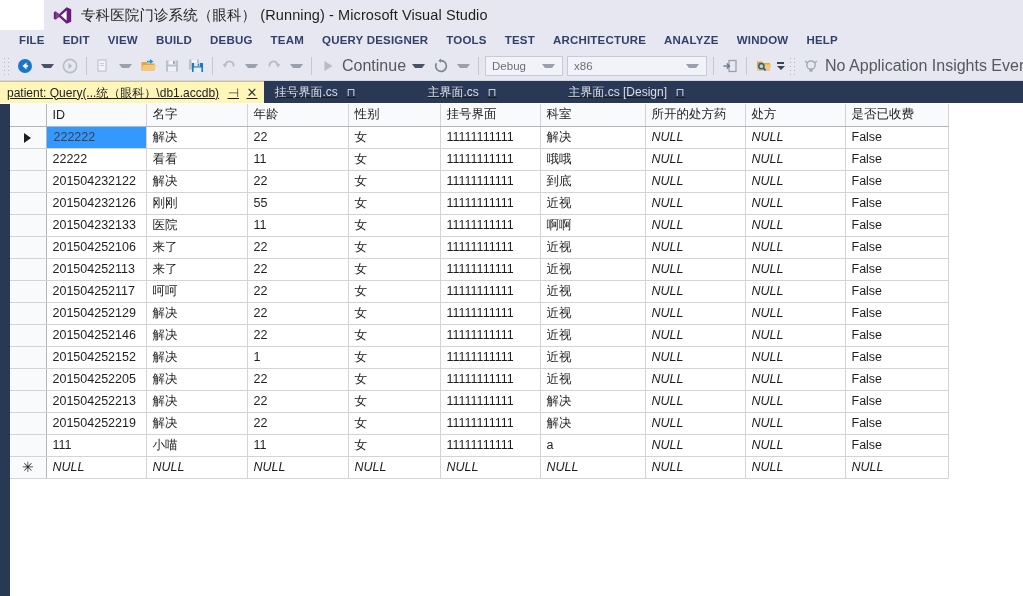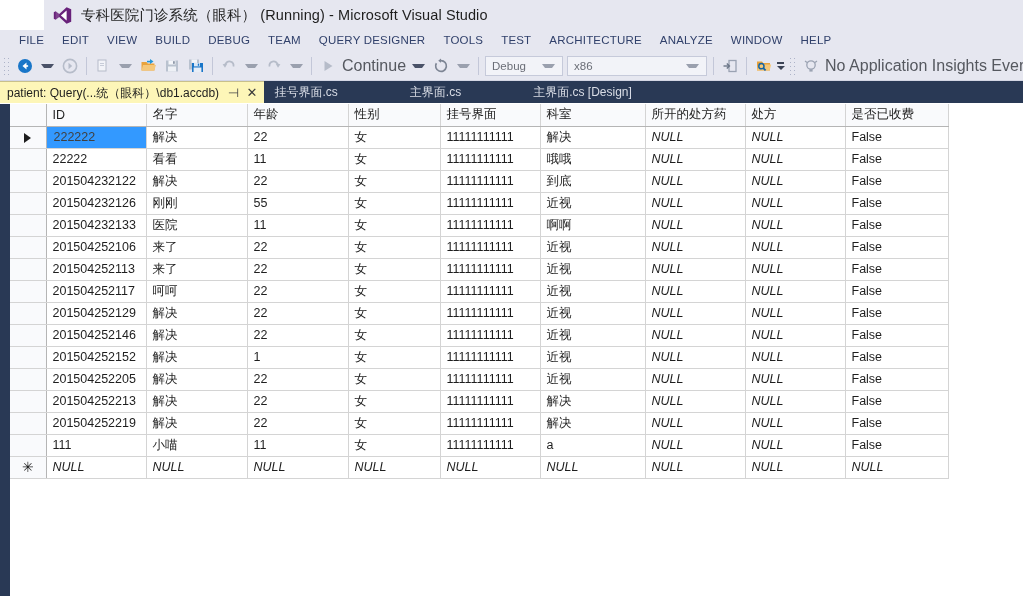--- a/index.html
+++ b/index.html
@@ -52,20 +52,21 @@
     box-sizing: border-box;
   }
   .menu-item {
     font-size: 11.5px;
     color: #31416b;
     padding: 0 9px;
     white-space: nowrap;
     letter-spacing: 0.2px;
     line-height: 21px;
     cursor: default;
+    font-weight: bold;
   }
 
   
   .toolbar {
     height: 30px;
     background: #e6e7f0;
     display: flex;
     align-items: center;
     box-sizing: border-box;
     border-bottom: 1px solid #d3d6e4;
@@ -144,20 +145,21 @@
   }
 
   
   .tabstrip {
     height: 22px;
     background: #293955;
     display: flex;
     align-items: stretch;
     box-sizing: border-box;
     position: relative;
+    text-decoration: underline;
   }
   .tab {
     display: flex;
     align-items: center;
     padding: 0 7px;
     font-size: 12px;
     white-space: nowrap;
     color: #d9dde6;
     box-sizing: border-box;
     flex: 0 0 auto;
@@ -175,21 +177,21 @@
     line-height: 1;
     transform: scaleX(1.1);
   }
   .tab .closex {
     margin-left: 8px;
     font-size: 13px;
     color: #3b3b3b;
     line-height: 1;
   }
   .tab.inactive .pin { color: #c7cbd6; font-size: 11px; }
-  .tab.inactive { padding: 0 14px 0 10px; flex-direction: column; }
+  .tab.inactive { padding: 0 14px 0 10px; }
 
   
   .editor {
     position: absolute;
     top: 104px;
     left: 0;
     width: 1023px;
     height: 420px;
     background: #ffffff;
     box-sizing: border-box;

